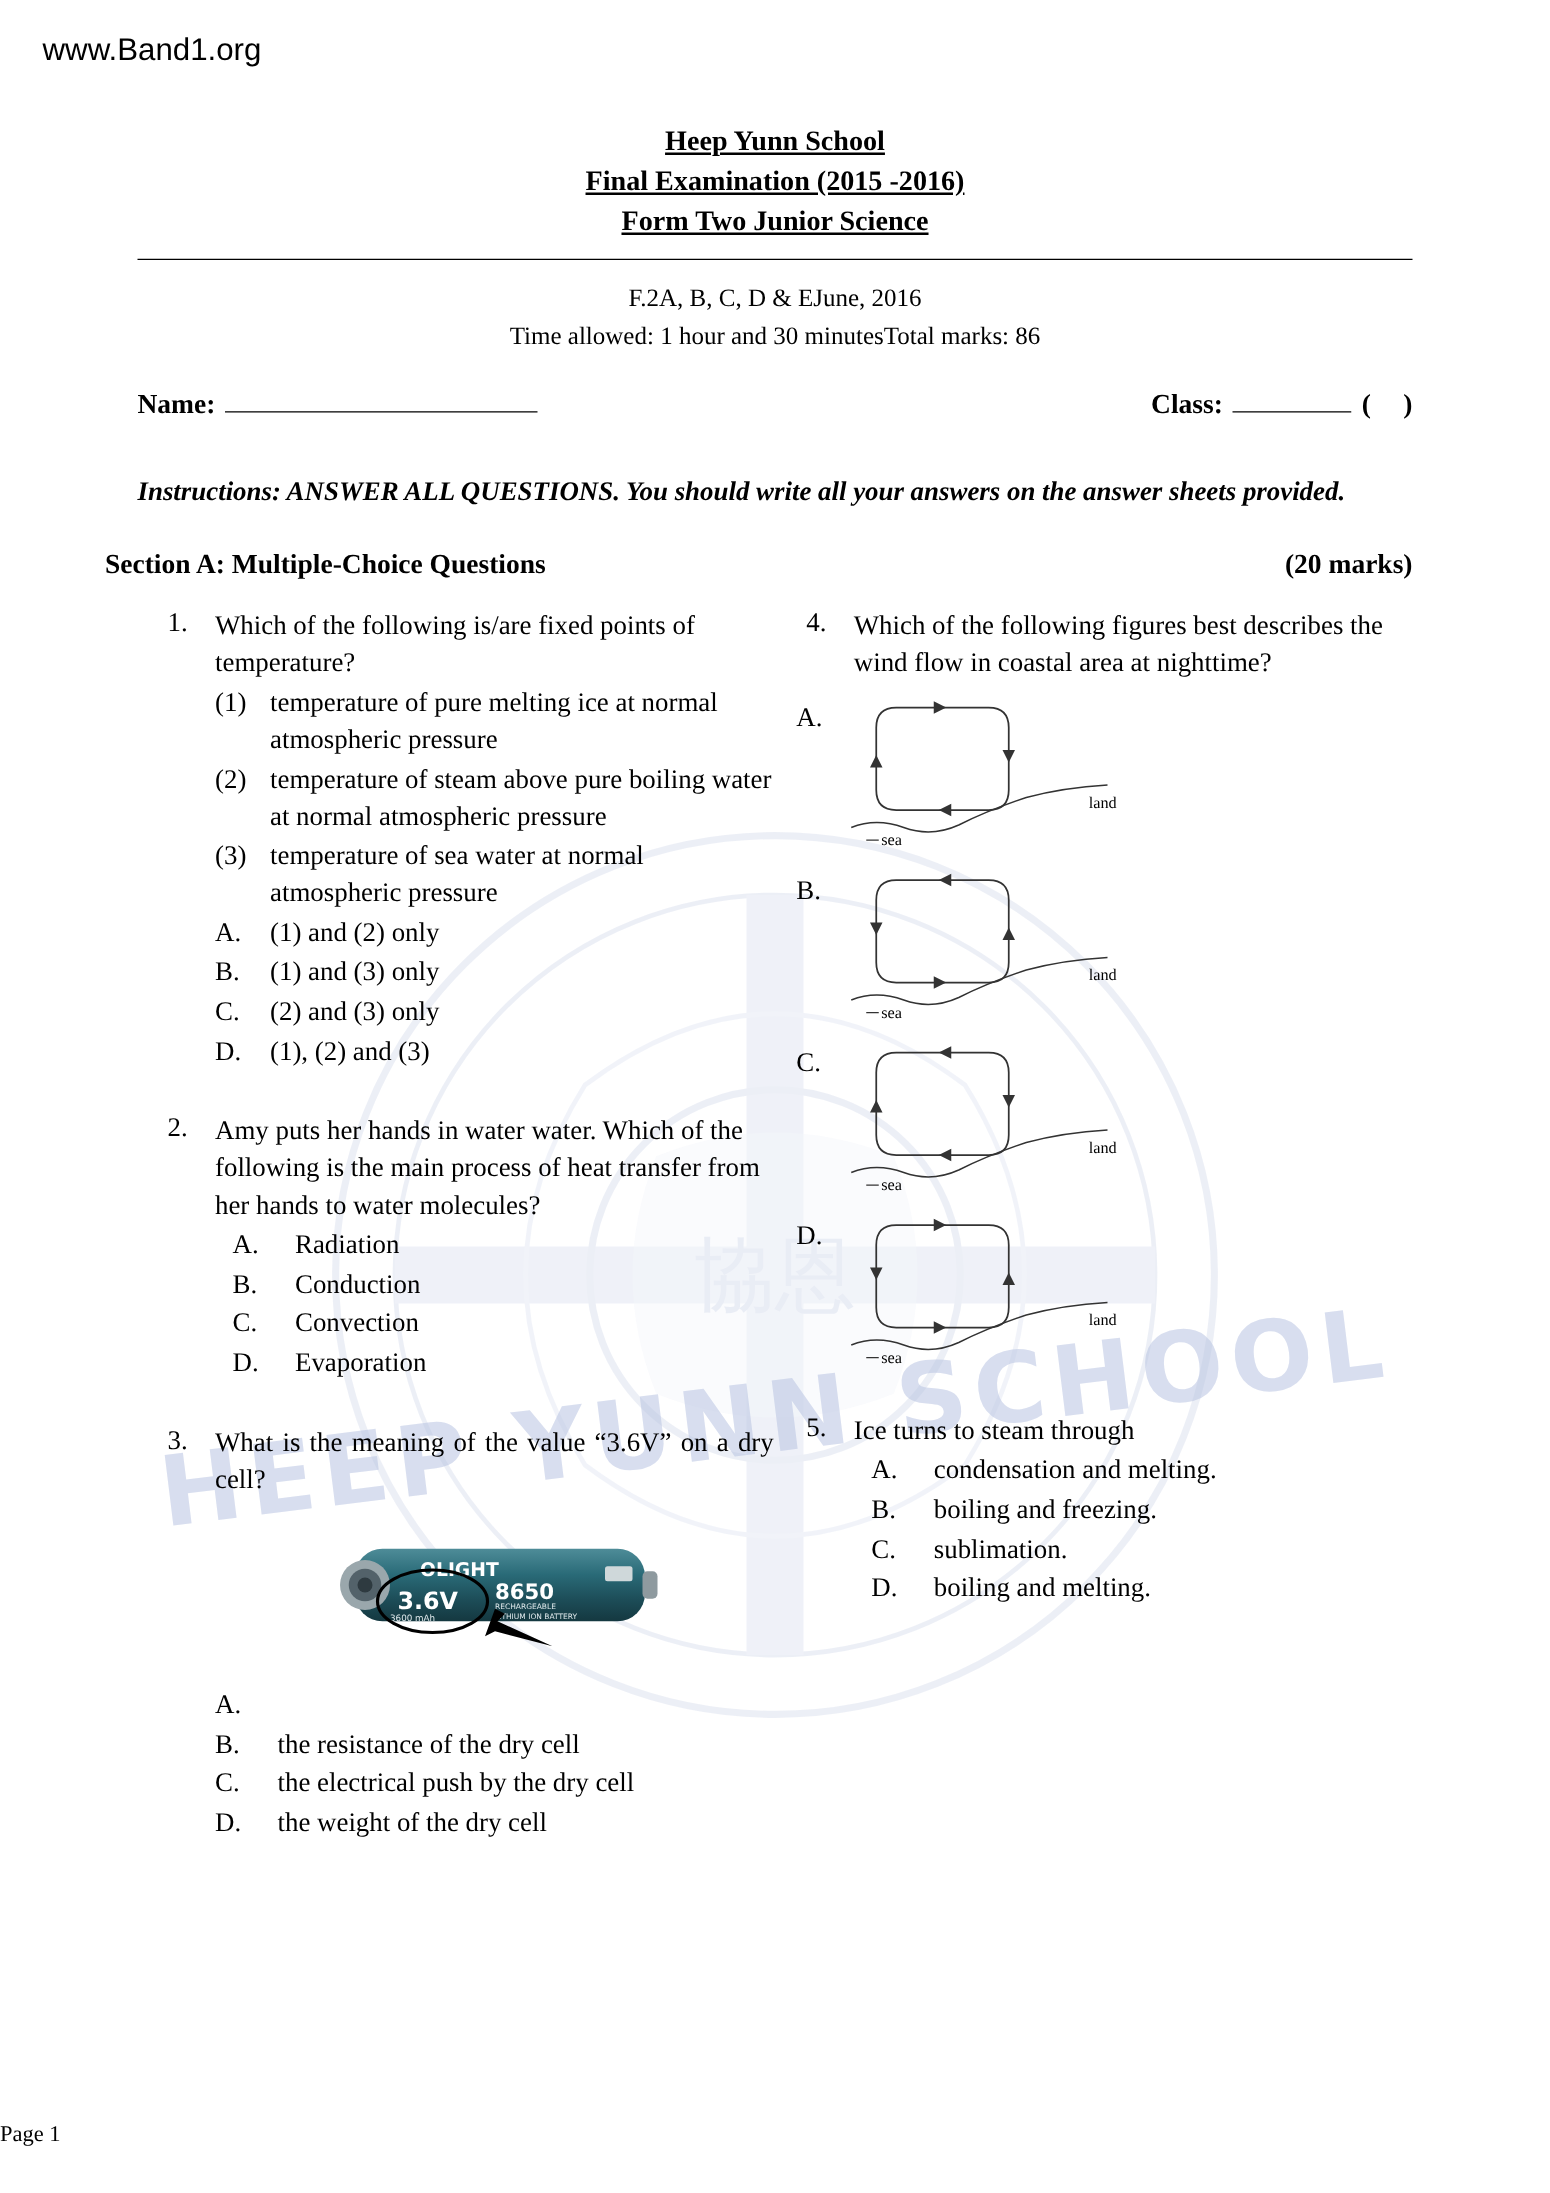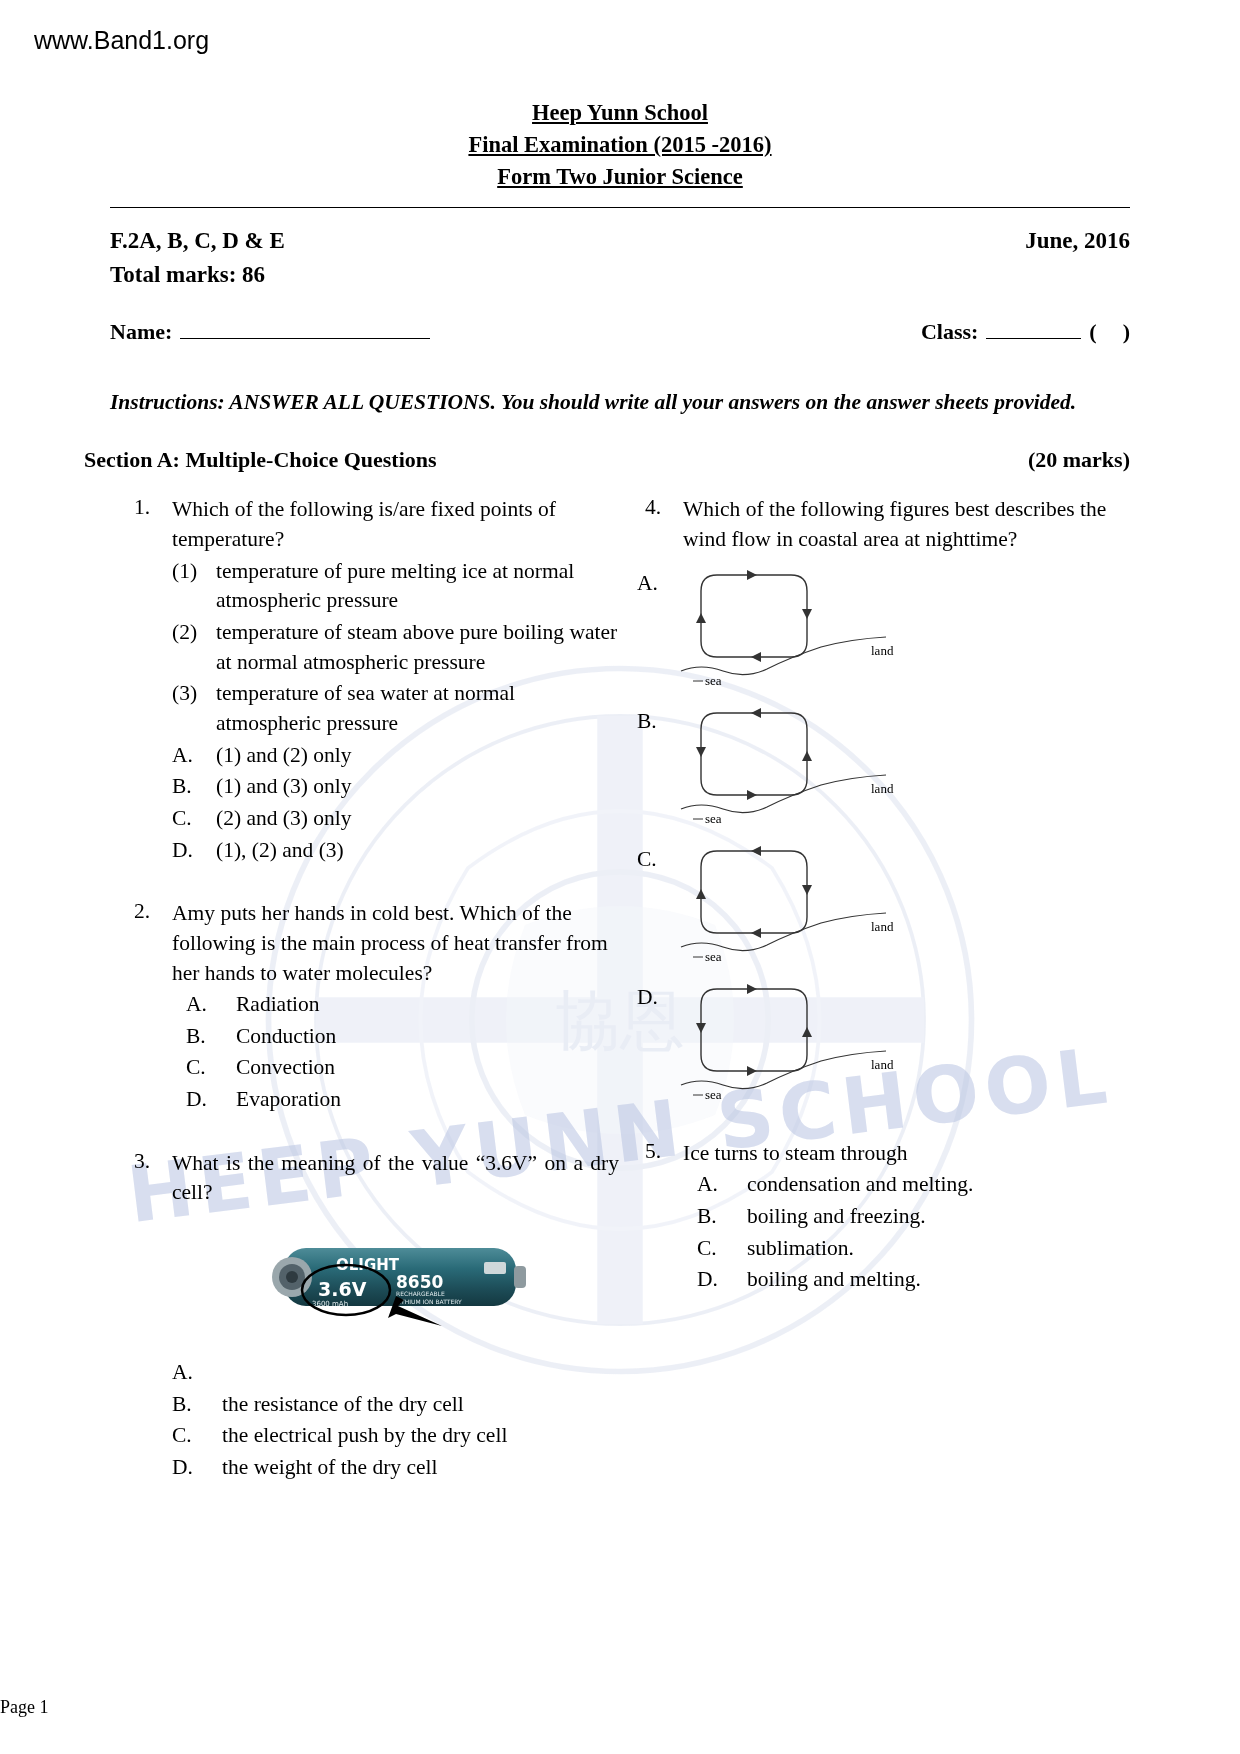--- a/index.html
+++ b/index.html
@@ -70,23 +70,23 @@
   .doc-head div { text-decoration: underline; }
 
   .rule {
     border: none;
     border-top: 1.6px solid #000;
     margin: 14px 0 16px 0;
   }
 
   .row {
     display: flex;
-    justify-content: space-between;
-    font-weight: bold;
-    font-size: 23px;
+    justify-content: center;
+    font-weight: normal;
+    font-size: 20px;
     line-height: 1.5;
   }
 
   .namerow {
     display: flex;
     justify-content: space-between;
     align-items: flex-end;
     font-weight: bold;
     font-size: 22px;
     margin-top: 26px;
@@ -225,20 +225,21 @@
     <div>Form Two Junior Science</div>
   </div>
 
   <hr class="rule">
 
   <div class="row">
     <span>F.2A, B, C, D &amp; E</span>
     <span>June, 2016</span>
   </div>
   <div class="row">
+    <span>Time allowed: 1 hour and 30 minutes</span>
     <span>Total marks: 86</span>
   </div>
 
   <div class="namerow">
     <span>
       <span>Name:</span><span class="blank-long"></span>
     </span>
     <span>
       <span>Class:</span><span class="blank-short"></span><span>(</span><span style="display:inline-block;width:26px"></span><span>)</span>
     </span>
@@ -288,21 +289,21 @@
               <span class="sub-label">D.</span>
               <span class="sub-text">(1), (2) and (3)</span>
             </div>
           </div>
         </div>
       </div>
 
       <div class="q" style="margin-top:34px">
         <div class="q-num">2.</div>
         <div class="q-body">
-          <div>Amy puts her hands in cold best. Which of the following is the main process of heat transfer from her hands to water molecules?</div>
+          <div>Amy puts her hands in water water. Which of the following is the main process of heat transfer from her hands to water molecules?</div>
           <div class="opts indent">
             <div class="sub">
               <span class="sub-label wide">A.</span>
               <span class="sub-text">Radiation</span>
             </div>
             <div class="sub">
               <span class="sub-label wide">B.</span>
               <span class="sub-text">Conduction</span>
             </div>
             <div class="sub">

